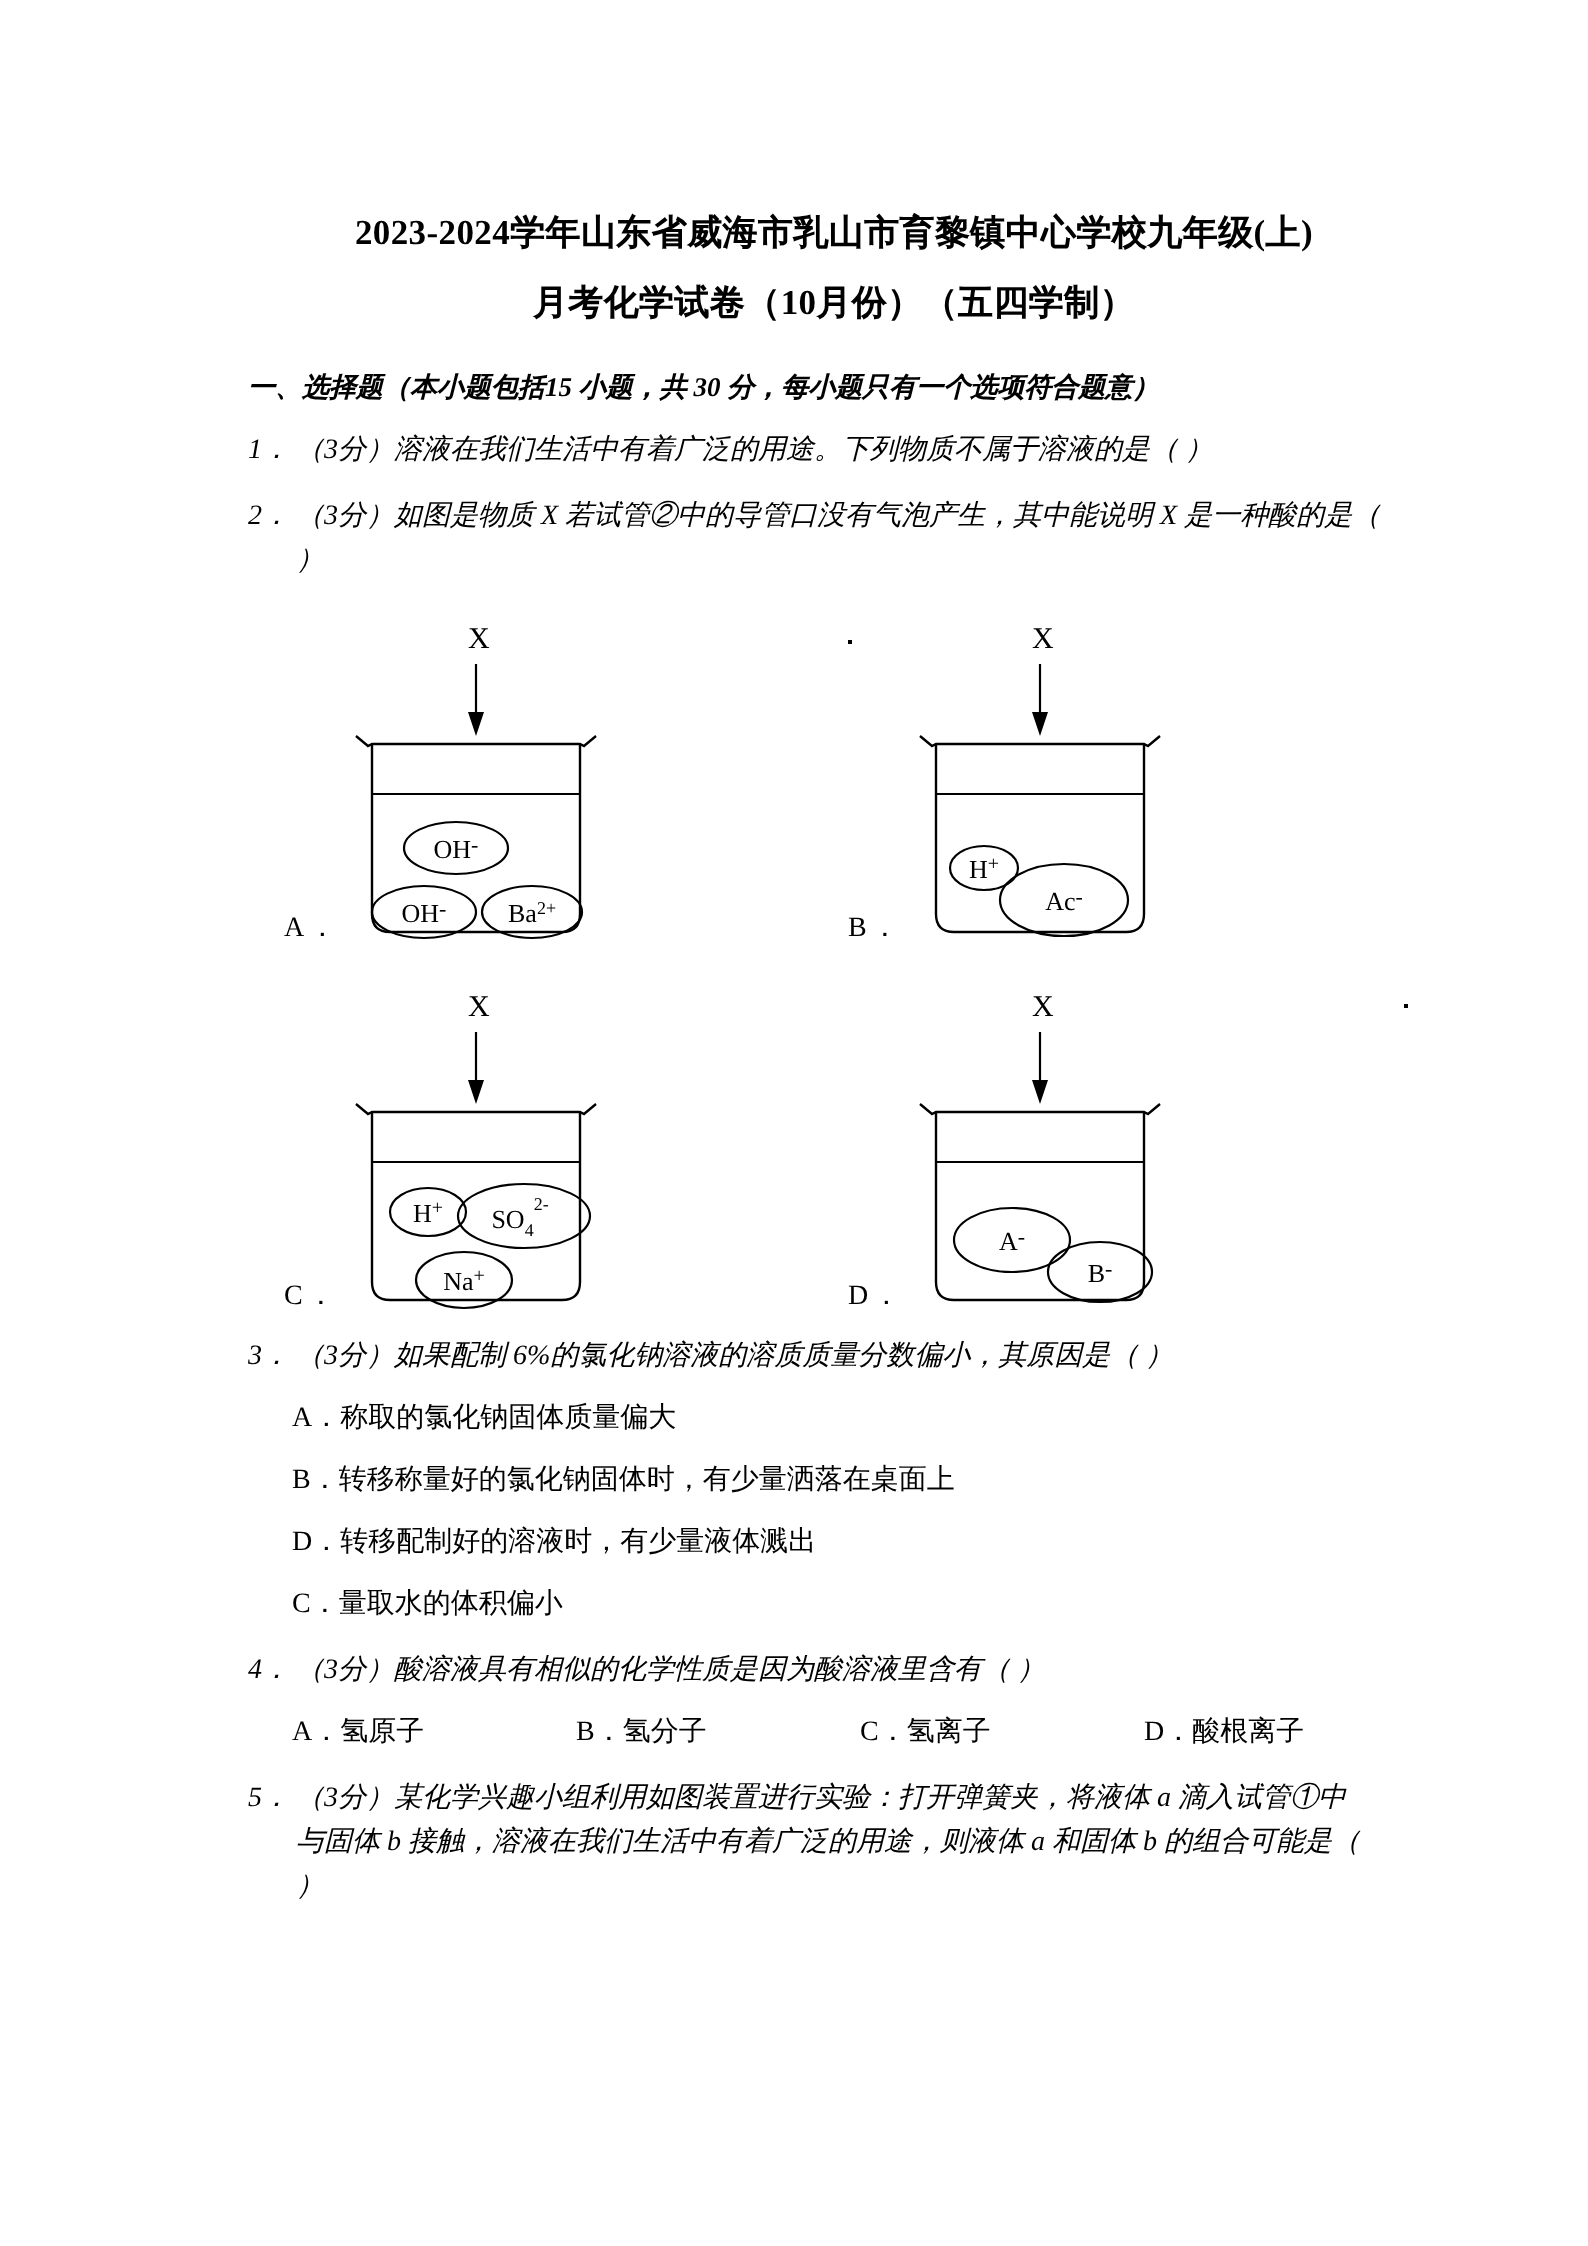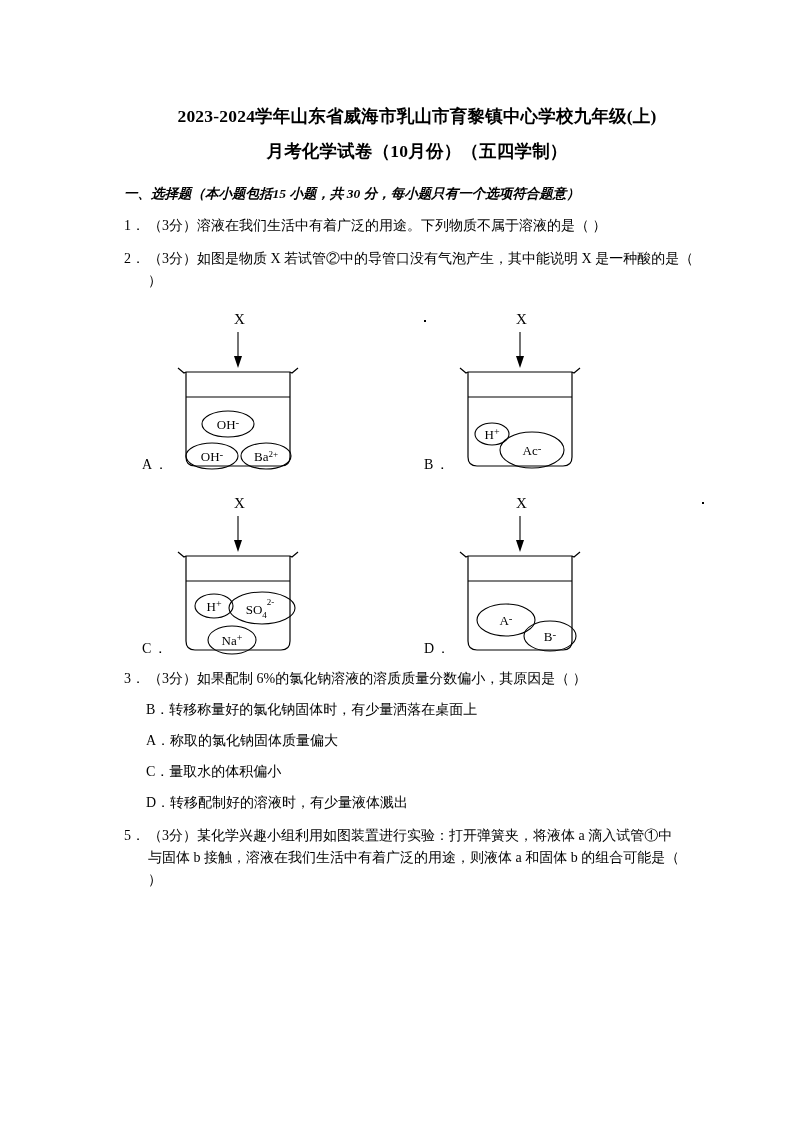--- a/index.html
+++ b/index.html
@@ -52,20 +52,21 @@
 
   
   .question {
     margin-top: 11px;
     font-size: 14px;
     line-height: 22px;
   }
   .q-stem {
     text-indent: 0;
     padding-left: 24px;
+    font-style: italic;
   }
   .q-stem .q-num {
     margin-left: -24px;
     display: inline-block;
     width: 24px;
   }
   .q-text { }
 
   .opts-inline {
     margin-top: 9px;
@@ -249,27 +250,38 @@
         </div>
 
       </div>
     </div>
 
     <div class="question">
       <div class="q-stem">
         <span class="q-num">3．</span><span>（3分）</span><span class="q-text">如果配制 6%的氯化钠溶液的溶质质量分数偏小，其原因是（      ）</span>
       </div>
       <div class="opts-stacked">
+        <div class="opt">A．称取的氯化钠固体质量偏大</div>
         <div class="opt">B．转移称量好的氯化钠固体时，有少量洒落在桌面上</div>
-        <div class="opt">A．称取的氯化钠固体质量偏大</div>
+        <div class="opt">D．转移配制好的溶液时，有少量液体溅出</div>
         <div class="opt">C．量取水的体积偏小</div>
-        <div class="opt">D．转移配制好的溶液时，有少量液体溅出</div>
-      </div>
-    </div>
-
+      </div>
+    </div>
+
+    <div class="question">
+      <div class="q-stem">
+        <span class="q-num">4．</span><span>（3分）</span><span class="q-text">酸溶液具有相似的化学性质是因为酸溶液里含有（      ）</span>
+      </div>
+      <div class="opts-inline">
+        <span class="opt">A．氢原子</span>
+        <span class="opt">B．氢分子</span>
+        <span class="opt">C．氢离子</span>
+        <span class="opt">D．酸根离子</span>
+      </div>
+    </div>
 
     <div class="question">
       <div class="q-stem">
         <span class="q-num">5．</span><span>（3分）</span><span class="q-text">某化学兴趣小组利用如图装置进行实验：打开弹簧夹，将液体 a 滴入试管①中</span>
       </div>
       <div class="q-stem">
         <span class="q-num"></span><span>与固体 b 接触，溶液在我们生活中有着广泛的用途，则液体 a 和固体 b 的组合可能是（</span>
       </div>
       <div class="q-stem">
         <span class="q-num"></span><span>）</span>

